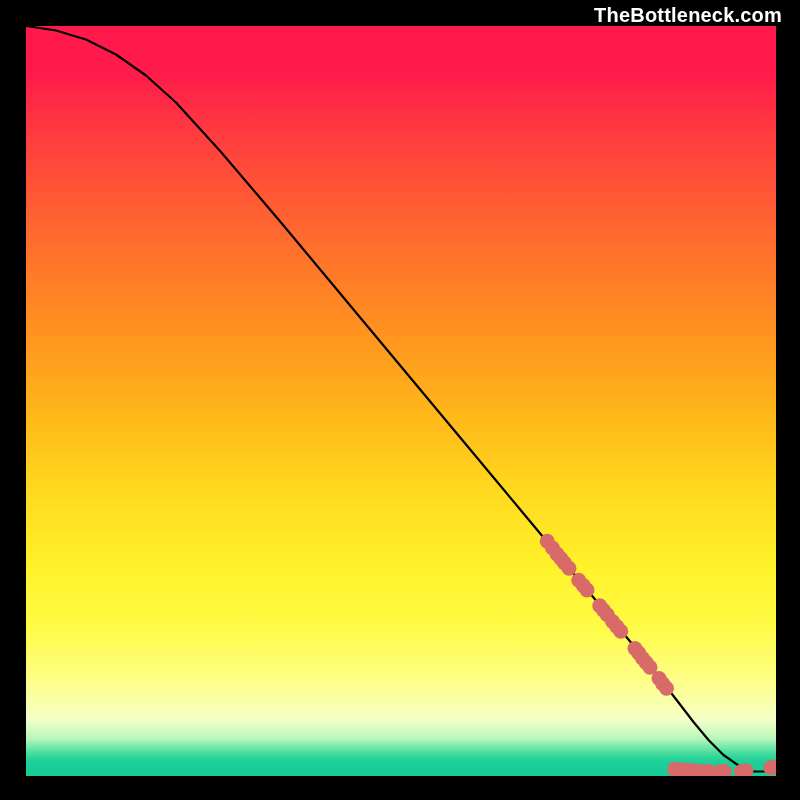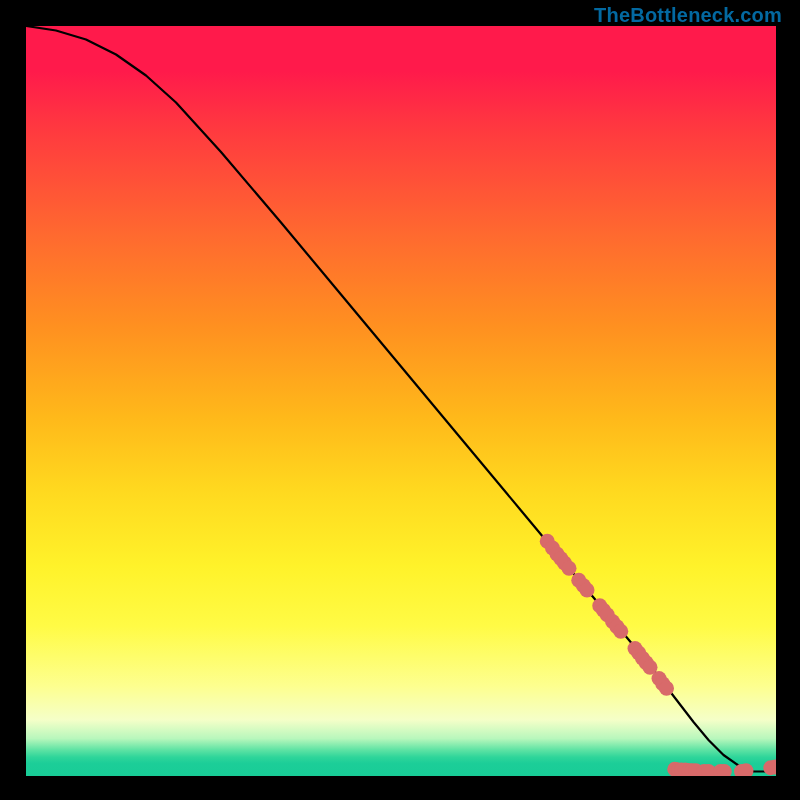--- a/index.html
+++ b/index.html
@@ -47,21 +47,21 @@
       #1cce98 98.3%,
       #18cc97 100%
     );
   }
   .watermark {
     position: absolute;
     top: 4px;
     right: 18px;
     font-size: 20px;
     font-weight: 600;
-    color: #0369a1;
+    color: #ffffff;
     letter-spacing: 0.2px;
     user-select: none;
   }
   svg.overlay {
     position: absolute;
     inset: 0;
   }
   .curve {
     fill: none;
     stroke: #000;

